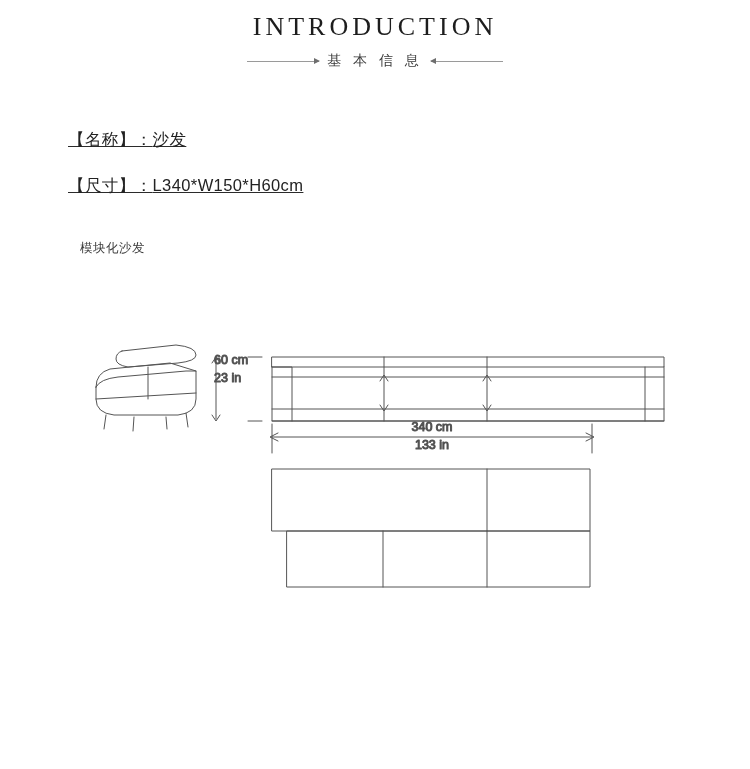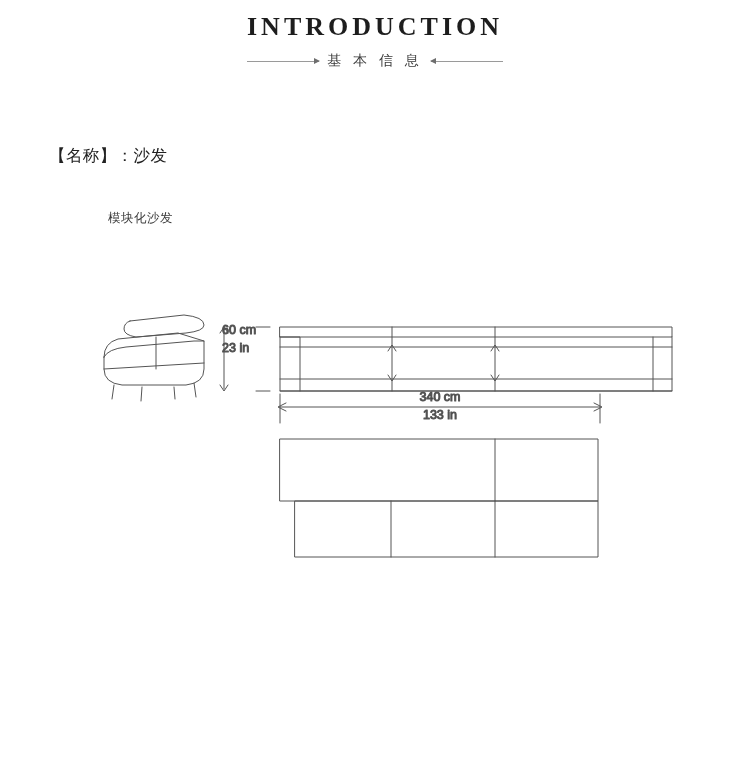--- a/index.html
+++ b/index.html
@@ -19,21 +19,21 @@
   
   .header {
     padding-top: 10px;
     text-align: center;
   }
   .header-title {
     font-family: "Liberation Serif", serif;
     font-size: 26px;
     letter-spacing: 4px;
     color: #1d1d1d;
-    font-weight: 700;
+    font-weight: 400;
     line-height: 34px;
   }
   .header-sub-row {
     margin-top: 8px;
     display: flex;
     align-items: center;
     justify-content: center;
     gap: 8px;
   }
   .sub-line {
@@ -62,52 +62,52 @@
   }
   .header-subtitle {
     font-size: 14px;
     letter-spacing: 4px;
     color: #3a3a3a;
     white-space: nowrap;
   }
 
   
   .specs {
-    margin-top: 74px;
-    padding-left: 49px;
+    margin-top: 58px;
+    padding-left: 68px;
+    text-decoration: underline;
   }
   .spec-row {
     font-size: 16.5px;
     line-height: 22px;
     color: #222;
     margin-bottom: 24px;
     letter-spacing: 0.4px;
   }
   .spec-label {
     display: inline;
   }
   .spec-value {
     display: inline;
   }
 
   .note {
     margin-top: 44px;
-    padding-left: 108px;
+    padding-left: 80px;
     font-size: 12.5px;
     color: #3c3c3c;
     letter-spacing: 0.5px;
   }
 
   
   .drawing {
     position: relative;
     margin-top: 52px;
     width: 674px;
     height: 320px;
-    padding-left: 8px;
   }
   .drawing svg {
     display: block;
   }
   .dim-label {
     font-size: 12.5px;
     fill: #2b2b2b;
     font-family: "Liberation Sans", sans-serif;
   }
 </style>
@@ -120,20 +120,23 @@
     <span class="sub-line left"></span>
     <span class="header-subtitle">基 本 信 息</span>
     <span class="sub-line right"></span>
   </div>
 </div>
 
 <div class="specs">
   <div class="spec-row">
     <span class="spec-label">【名称】：</span><span class="spec-value">沙发</span>
   </div>
+  <div class="spec-row">
+    <span class="spec-label">【尺寸】：</span><span class="spec-value">L340*W150*H60cm</span>
+  </div>
 </div>
 
 <div class="note">模块化沙发</div>
 
 <div class="drawing">
   <svg width="750" height="320" viewBox="0 0 750 320" xmlns="http://www.w3.org/2000/svg">
     <g fill="none" stroke="#555555" stroke-width="1" stroke-linejoin="round" stroke-linecap="round">
 
       <g>
 

